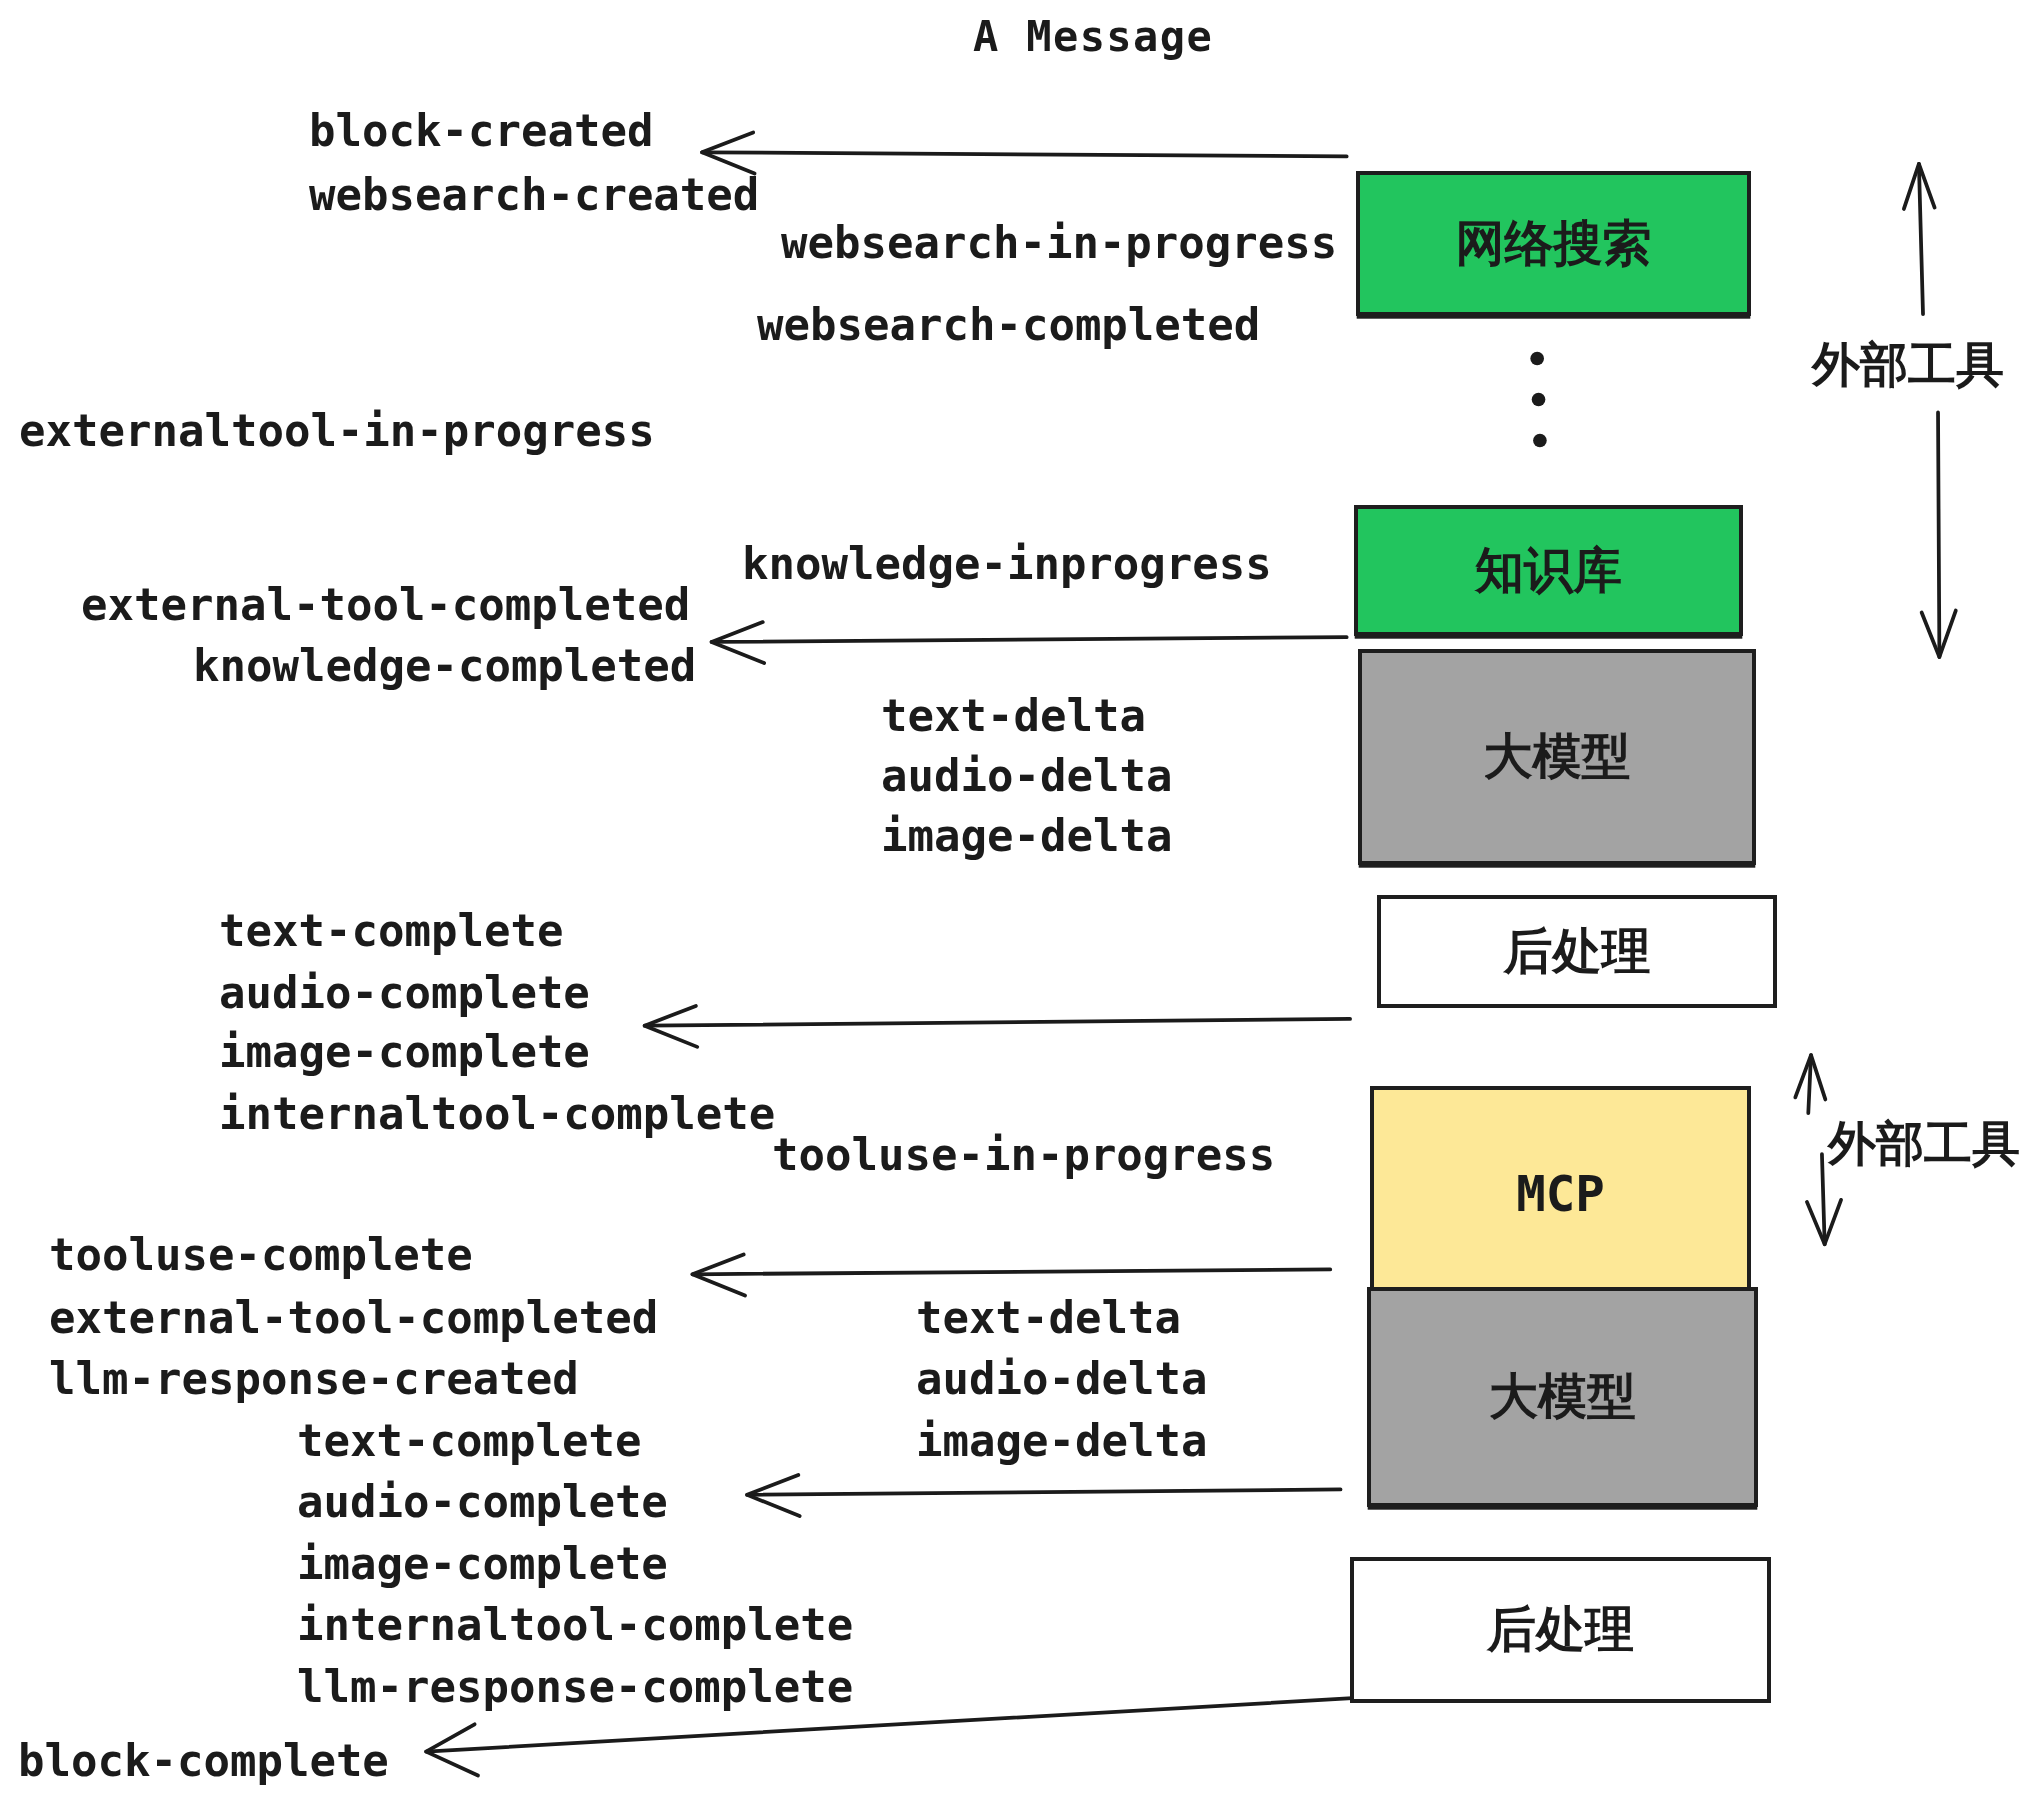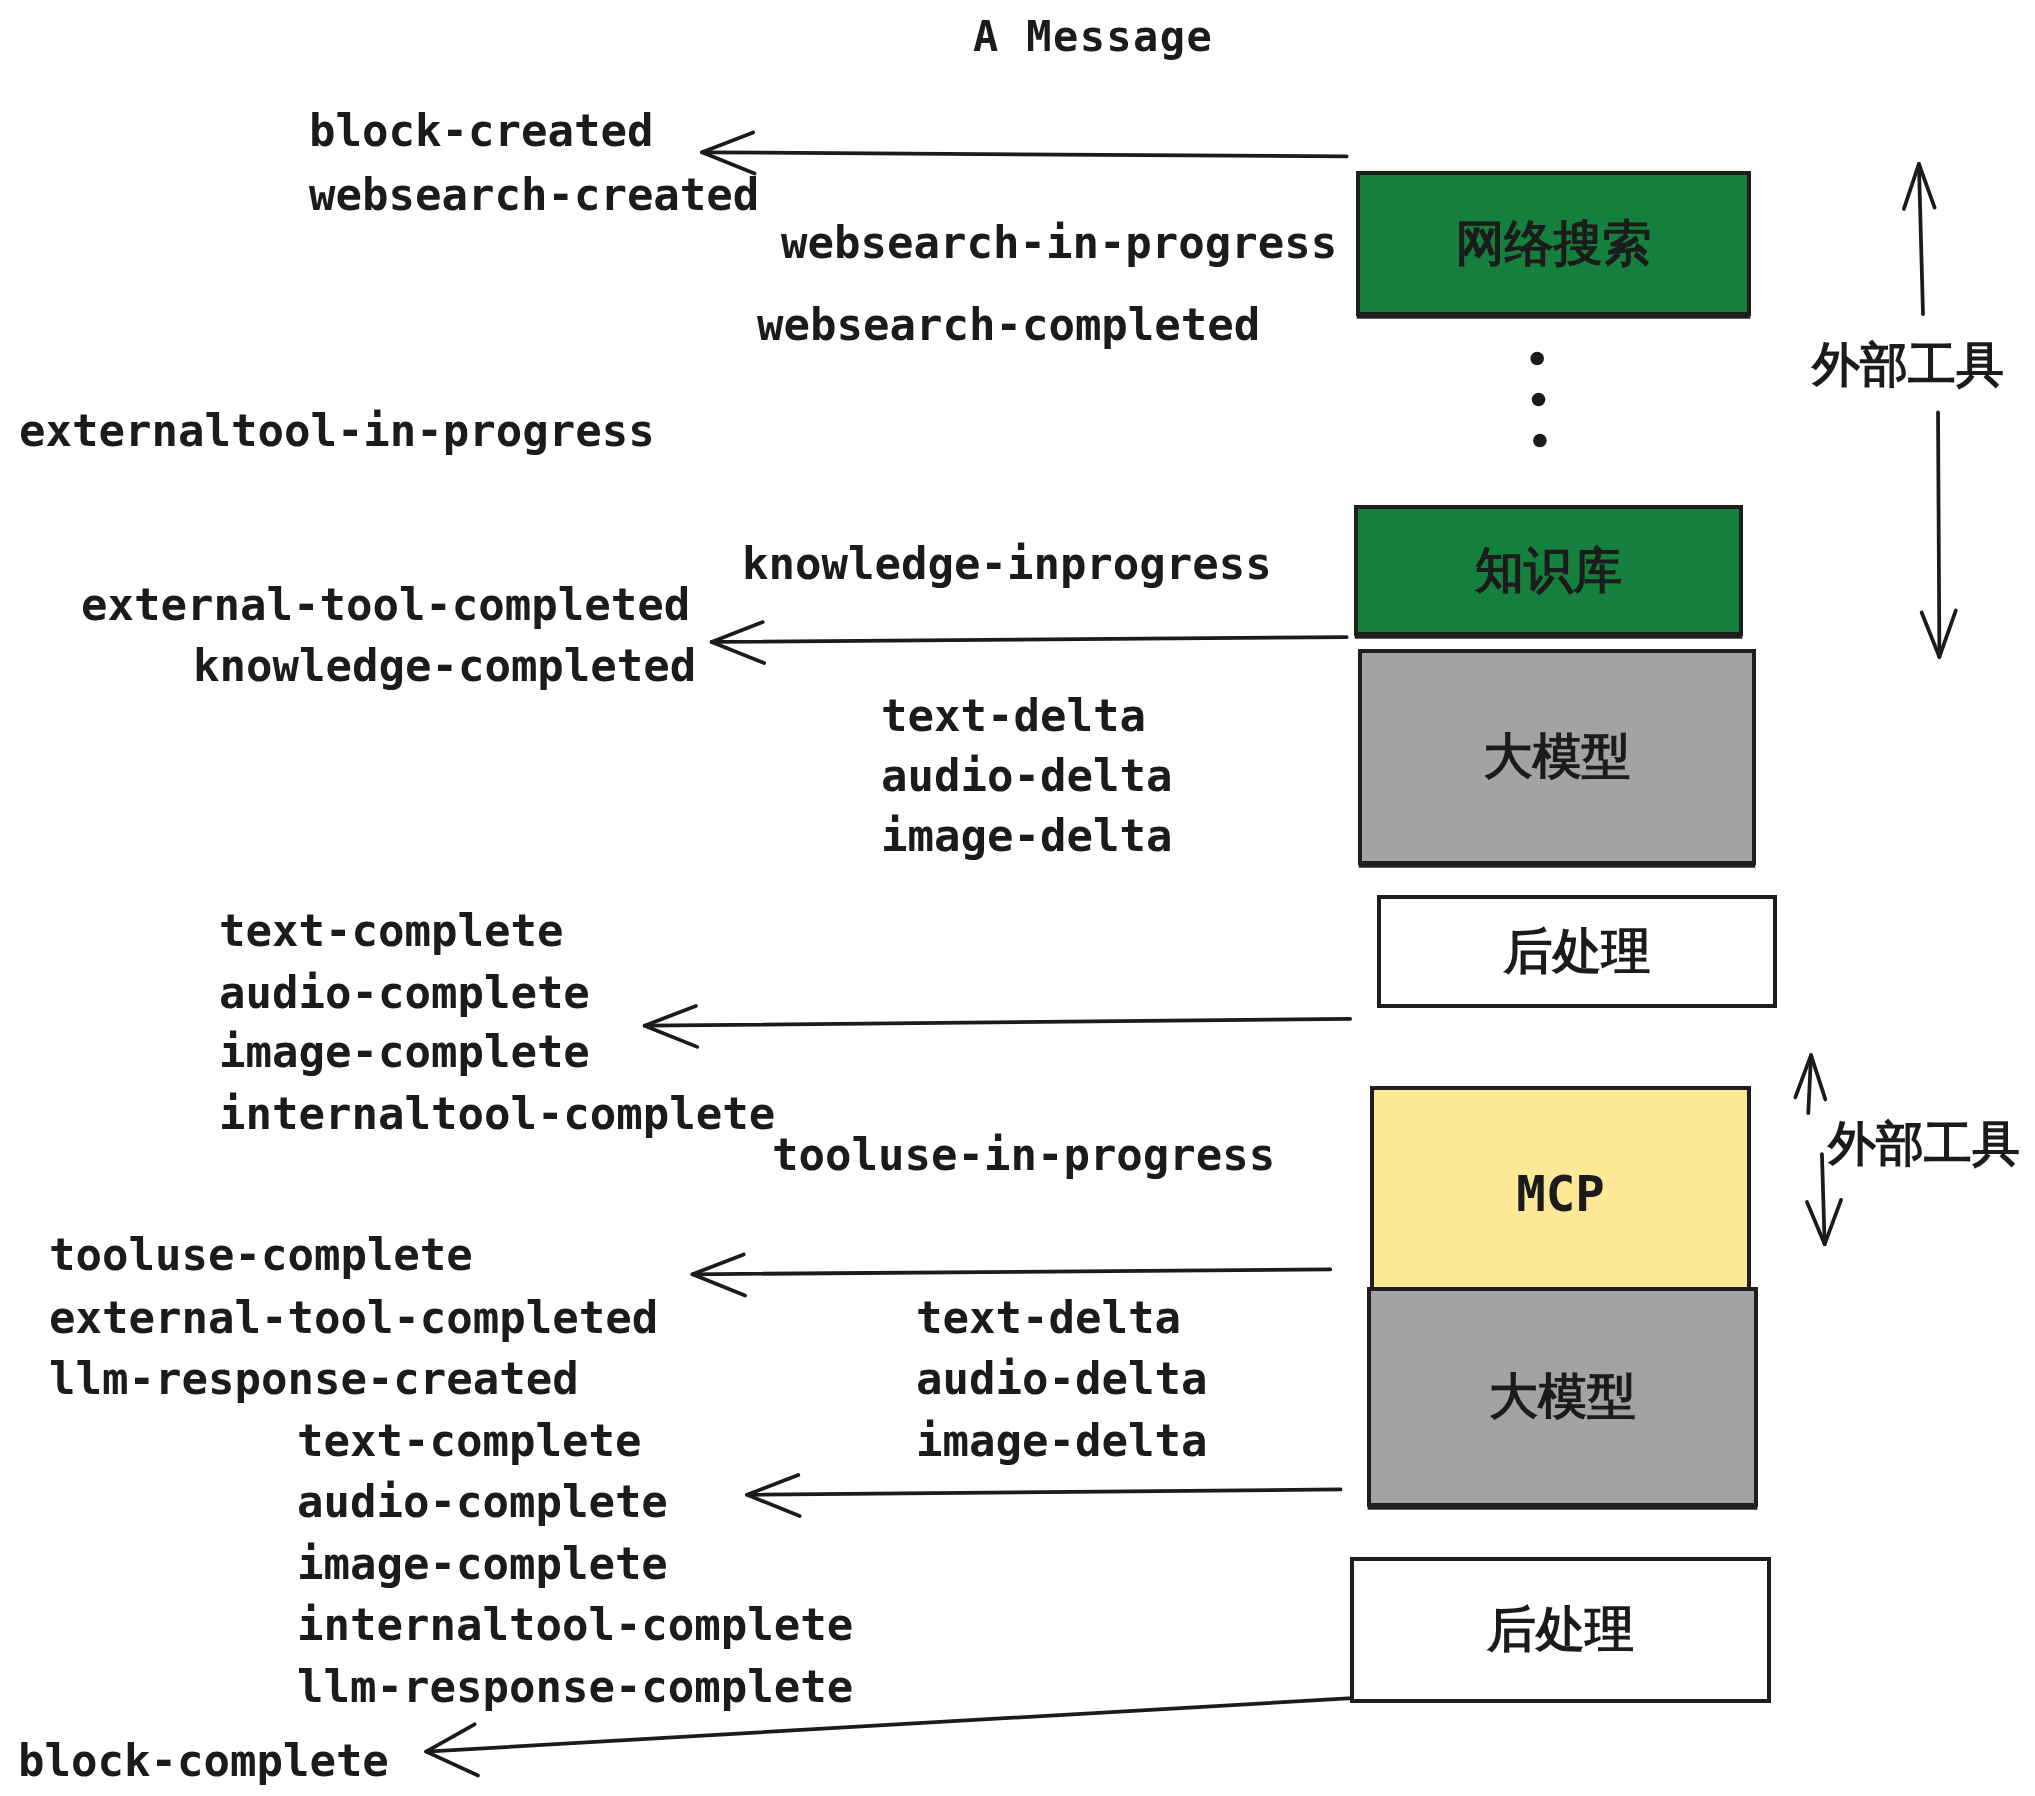--- a/index.html
+++ b/index.html
@@ -28,21 +28,21 @@
   }
   .box {
     position: absolute;
     border: 4.1px solid #1e1e1e;
     display: flex; align-items: center; justify-content: center;
     font-size: 49px; font-weight: 600;
     box-sizing: border-box;
     font-family: "DejaVu Sans", "Liberation Sans", sans-serif;
   }
   .box.shaded { box-shadow: 0 3.4px 0 -0.7px #1e1e1e; }
-  .box.pink   { background: #15803d; }
+  .box.pink   { background: #22c55e; }
   .box.green  { background: #a3a3a3; }
   .box.yellow { background: #fde897; }
   .box.white  { background: #ffffff; }
   .box.mono   { font-family: "DejaVu Sans Mono", "Liberation Mono", monospace; }
   .side-label {
     position: absolute;
     font-size: 48px; font-weight: 600;
     font-family: "DejaVu Sans", "Liberation Sans", sans-serif;
     white-space: nowrap;
   }

